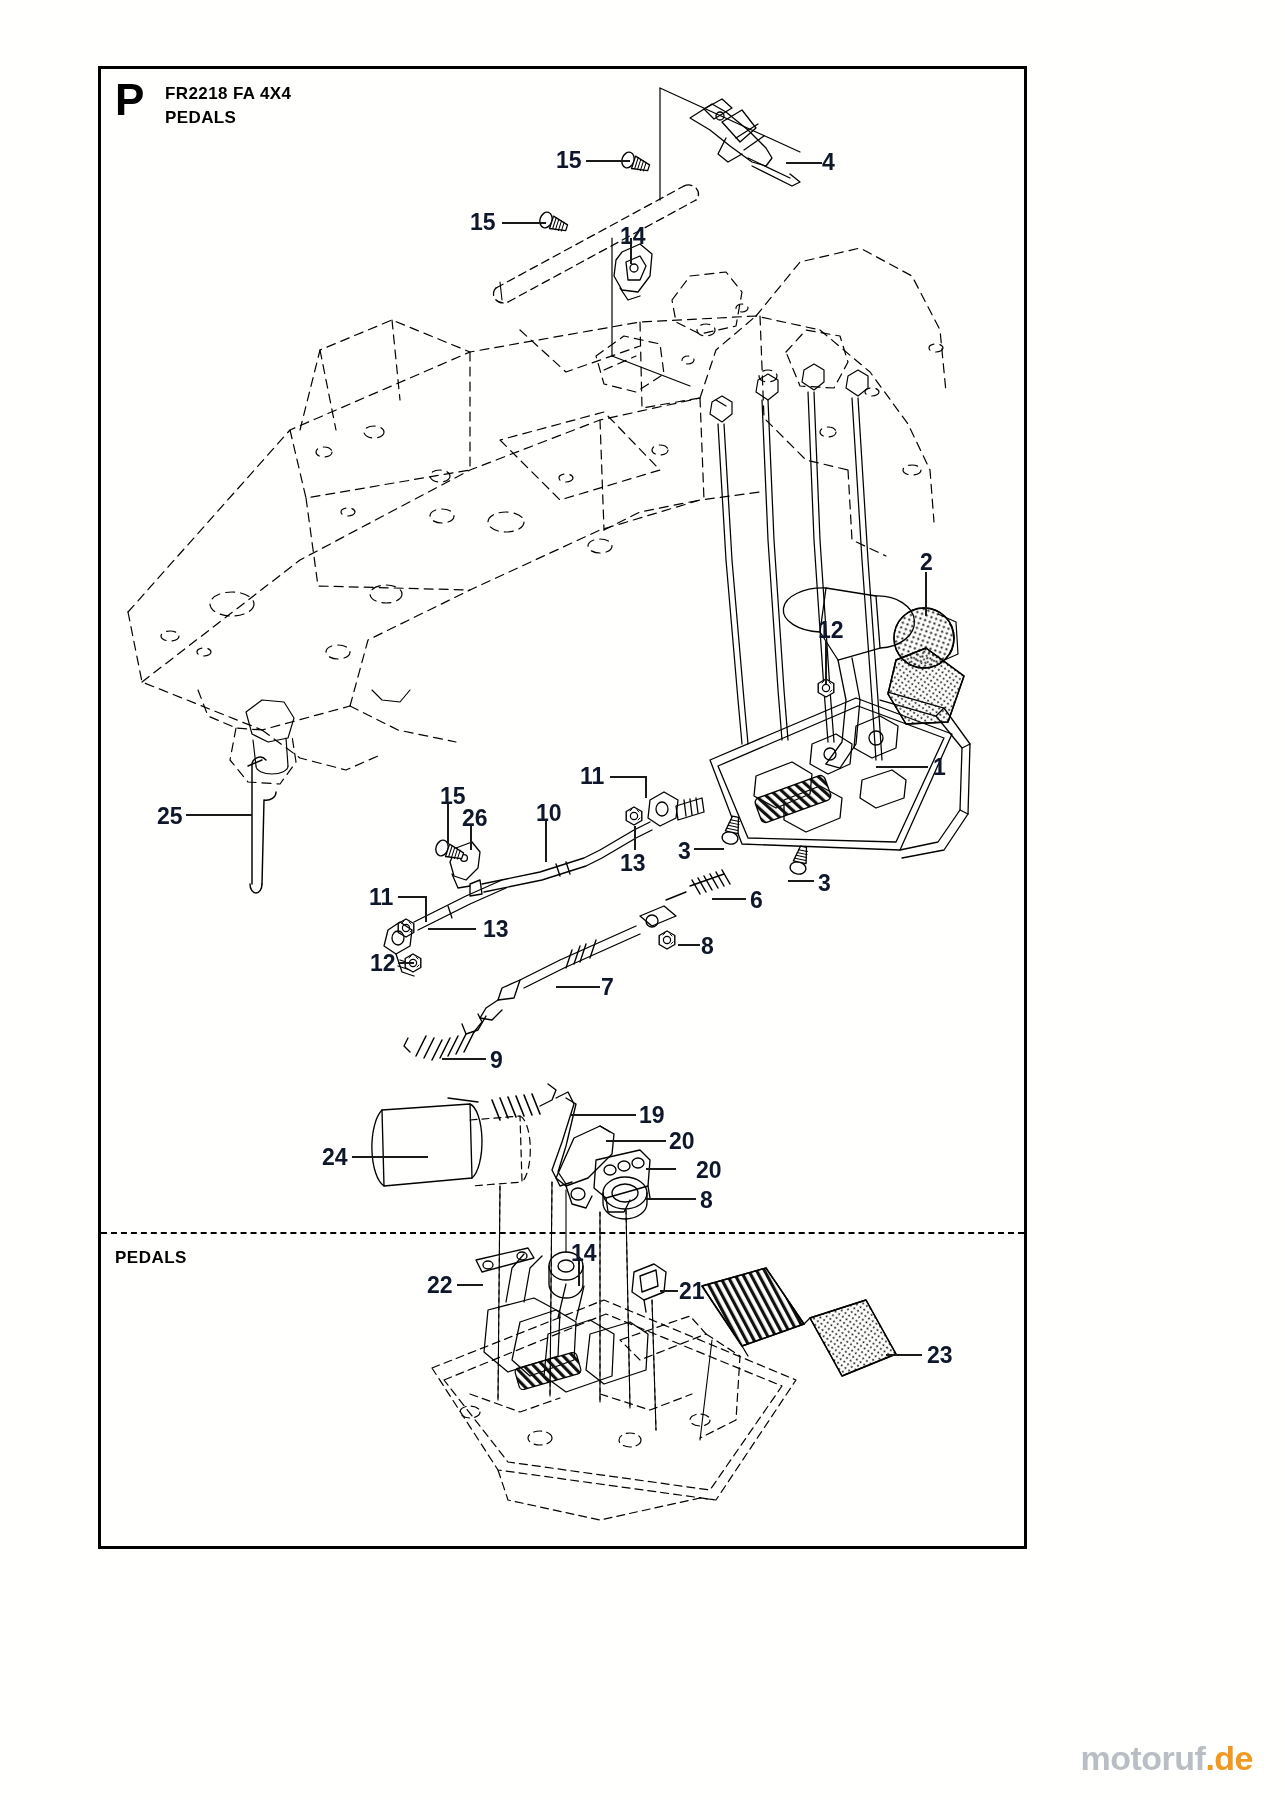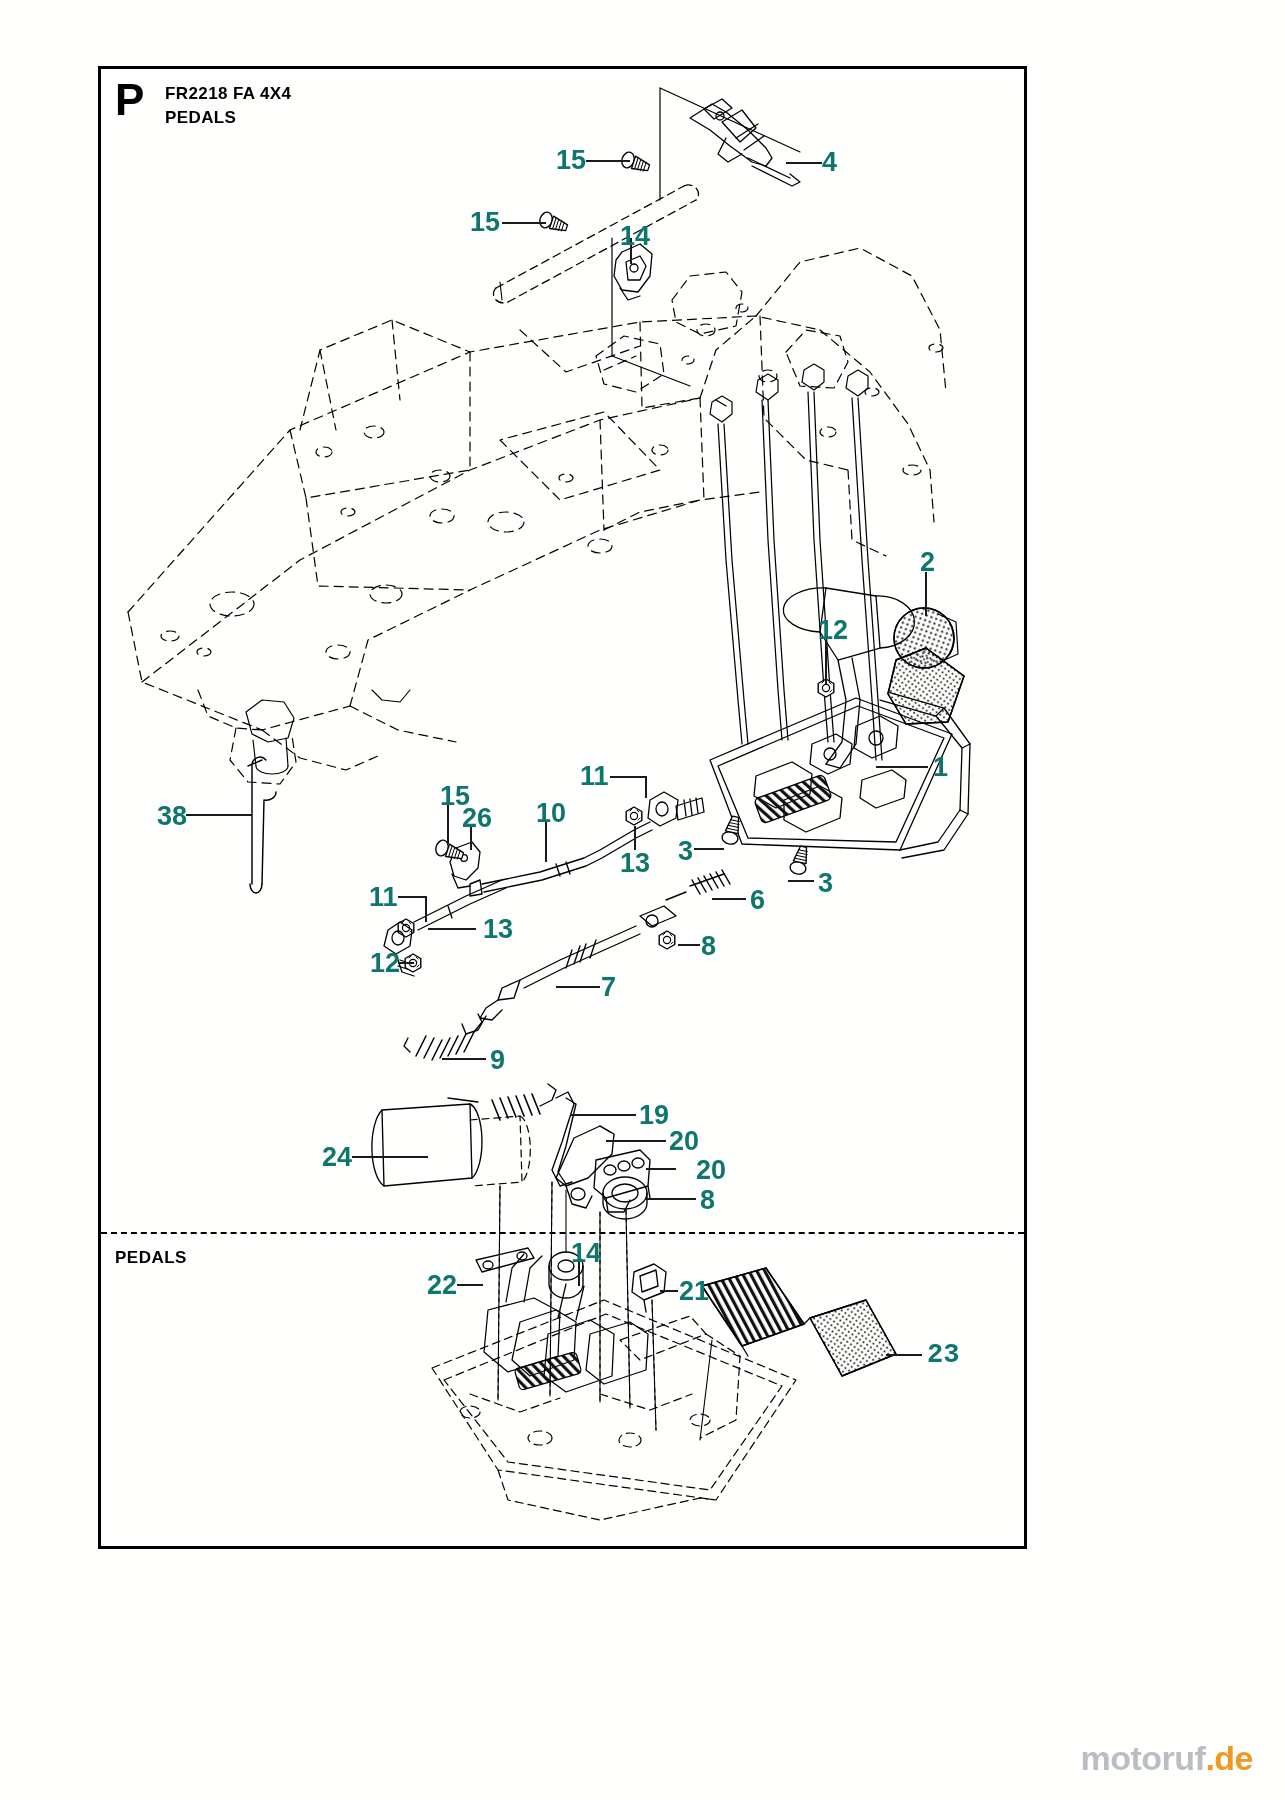--- a/index.html
+++ b/index.html
@@ -45,21 +45,21 @@
     border-top:2.4px dashed #000;
   }
   .sublabel{
     position:absolute;left:115px;top:1248px;
     font-size:17px;font-weight:bold;letter-spacing:.5px;color:#000;
   }
 
   
   .cal{
     position:absolute;
-    font-size:27px;font-weight:bold;color:#0f766e;
+    font-size:23px;font-weight:bold;color:#0f172a;
     line-height:21px;white-space:nowrap;
     font-family:"Liberation Sans", sans-serif;
   }
   
   .lead{position:absolute;background:#1a1a1a;}
   .lead.h{height:1.6px;}
   .lead.v{width:1.6px;}
 
   
   .art{position:absolute;left:0;top:0;width:1285px;height:1800px;
@@ -535,36 +535,36 @@
   <div class="cal" id="cal-c2" style="left: 920px; top: 552px;">2</div>
   <div class="cal" id="cal-c12a" style="left: 818px; top: 620px;">12</div>
   <div class="cal" id="cal-c1" style="left: 933px; top: 757px;">1</div>
   <div class="cal" id="cal-c11a" style="left: 580px; top: 766px;">11</div>
   <div class="cal" id="cal-c15c" style="left: 440px; top: 786px;">15</div>
   <div class="cal" id="cal-c26" style="left: 462px; top: 808px;">26</div>
   <div class="cal" id="cal-c10" style="left: 536px; top: 803px;">10</div>
   <div class="cal" id="cal-c13a" style="left: 620px; top: 853px;">13</div>
   <div class="cal" id="cal-c3a" style="left: 678px; top: 841px;">3</div>
   <div class="cal" id="cal-c3b" style="left: 818px; top: 873px;">3</div>
-  <div class="cal" id="cal-c25" style="left: 157px; top: 806px;">38</div>
+  <div class="cal" id="cal-c25" style="left: 157px; top: 806px;">25</div>
   <div class="cal" id="cal-c11b" style="left: 369px; top: 887px;">11</div>
   <div class="cal" id="cal-c13b" style="left: 483px; top: 919px;">13</div>
   <div class="cal" id="cal-c6" style="left: 750px; top: 890px;">6</div>
   <div class="cal" id="cal-c12b" style="left: 370px; top: 953px;">12</div>
   <div class="cal" id="cal-c8" style="left: 701px; top: 936px;">8</div>
   <div class="cal" id="cal-c7" style="left: 601px; top: 977px;">7</div>
   <div class="cal" id="cal-c9" style="left: 490px; top: 1050px;">9</div>
 
   <div class="cal" id="cal-c19" style="left: 639px; top: 1105px;">19</div>
   <div class="cal" id="cal-c18" style="left: 669px; top: 1131px;">20</div>
   <div class="cal" id="cal-c20" style="left: 696px; top: 1160px;">20</div>
   <div class="cal" id="cal-c16" style="left: 700px; top: 1190px;">8</div>
   <div class="cal" id="cal-c24" style="left: 322px; top: 1147px;">24</div>
   <div class="cal" id="cal-c17" style="left: 571px; top: 1243px;">14</div>
   <div class="cal" id="cal-c22" style="left: 427px; top: 1275px;">22</div>
   <div class="cal" id="cal-c21" style="left: 679px; top: 1281px;">21</div>
-  <div class="cal" id="cal-c23" style="left: 927px; top: 1345px; font-family: Liberation Mono, monospace;">23</div>
+  <div class="cal" id="cal-c23" style="left: 927px; top: 1345px;">23</div>
 
   <div class="wm">
     <span class="a">motoruf</span><span class="orange">.de</span>
   </div>
 
 </div>
 
 </body></html>

